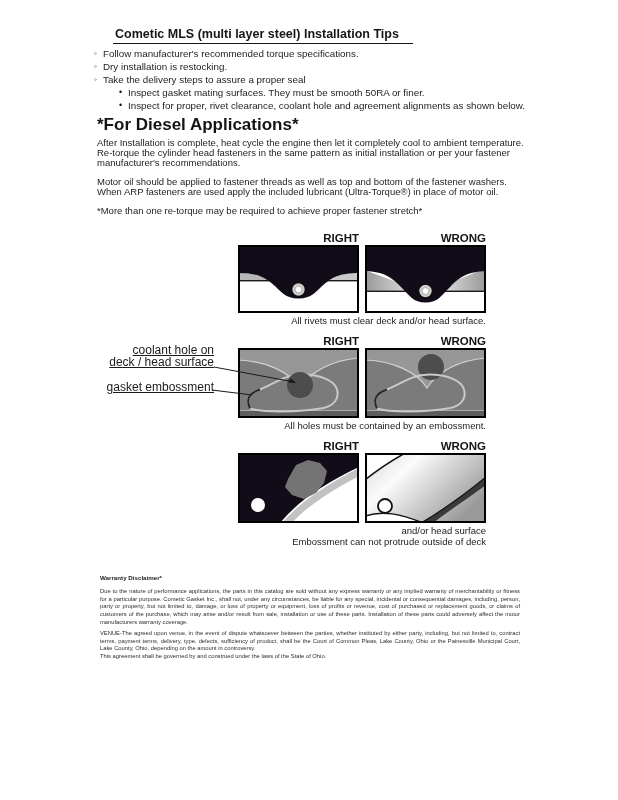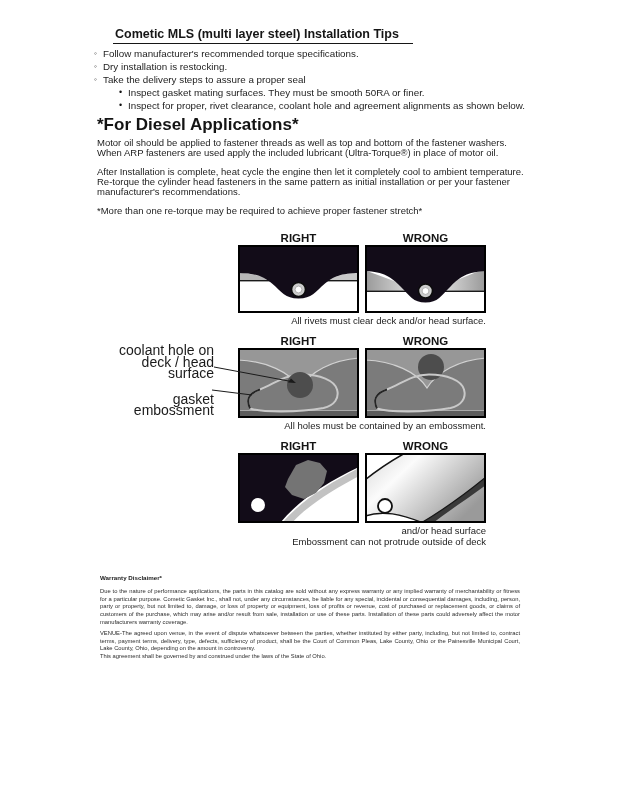--- a/index.html
+++ b/index.html
@@ -16,28 +16,28 @@
   #tips .row.sub .mk{color:#111;font-size:9px;}
 
   #diesel{position:absolute;left:97px;top:119px;width:436px;font-size:9.5px;line-height:10px;}
   #diesel h2{margin:0 0 7px 0;font-size:17px;line-height:12px;font-weight:bold;color:#141414;}
   #diesel p{margin:0 0 9px 0;}
   #diesel p.last{margin-top:6px;}
 
   #diagrams{position:absolute;left:238px;top:232px;width:248px;}
   .pair{margin:0;}
   .labels{display:flex;gap:6px;font-weight:bold;font-size:11.5px;line-height:12px;margin-bottom:1px;color:#141414;}
-  .labels span{width:121px;text-align:center;}
+  .labels span{width:121px;text-align:right;}
   .imgs{display:flex;gap:6px;}
   .imgs svg{display:block;}
   .cap{font-size:9.5px;line-height:11px;margin:2px 0 9px 1px;color:#1b1b1b;text-align:right;}
   .cap.two{margin-bottom:0;}
 
   #annotations{position:absolute;left:97px;top:345px;width:117px;text-align:right;
-               font-size:14px;line-height:11.5px;color:#1b1b1b;}
+               font-size:12px;line-height:11.5px;color:#1b1b1b;text-decoration:underline;}
   #annotations .gap{margin-top:14px;}
   #pointers{position:absolute;left:210px;top:338px;z-index:5;}
 
   #legal{position:absolute;left:100px;top:574px;width:420px;font-size:5.8px;line-height:7.7px;
          text-align:justify;color:#2d2d2d;}
   #legal h3{margin:0 0 7px 0;font-size:6.2px;line-height:7px;font-weight:bold;color:#1a1a1a;text-align:left;}
   #legal p{margin:0 0 3.5px 0;}
   #legal p.tight{margin-bottom:0;}
 
   #doc-code{position:absolute;left:390px;top:762px;font-size:13px;letter-spacing:0.4px;color:#2a2a2a;margin-left:40px;}
@@ -67,22 +67,22 @@
       <span>Inspect gasket mating surfaces.  They must be smooth 50RA or finer.</span>
     </div>
     <div class="row sub">
       <span class="mk">•</span>
       <span>Inspect for proper, rivet clearance, coolant hole and agreement alignments as shown below.</span>
     </div>
   </div>
 
   <section id="diesel">
     <h2>*For Diesel Applications*</h2>
+    <p>After Installation is complete, heat cycle the engine then let it completely cool to ambient temperature. Re-torque the cylinder head fasteners in the same pattern as initial installation or per your fastener manufacturer's recommendations.</p>
     <p>Motor oil should be applied to fastener threads as well as top and bottom of the fastener washers. When ARP fasteners are used apply the included lubricant (Ultra-Torque®) in place of motor oil.</p>
-    <p>After Installation is complete, heat cycle the engine then let it completely cool to ambient temperature. Re-torque the cylinder head fasteners in the same pattern as initial installation or per your fastener manufacturer's recommendations.</p>
     <p class="last">*More than one re-torque may be required to achieve proper fastener stretch*</p>
   </section>
 
   <section id="diagrams">
 
     <div class="pair">
       <div class="labels">
         <span>RIGHT</span>
         <span>WRONG</span>
       </div>

